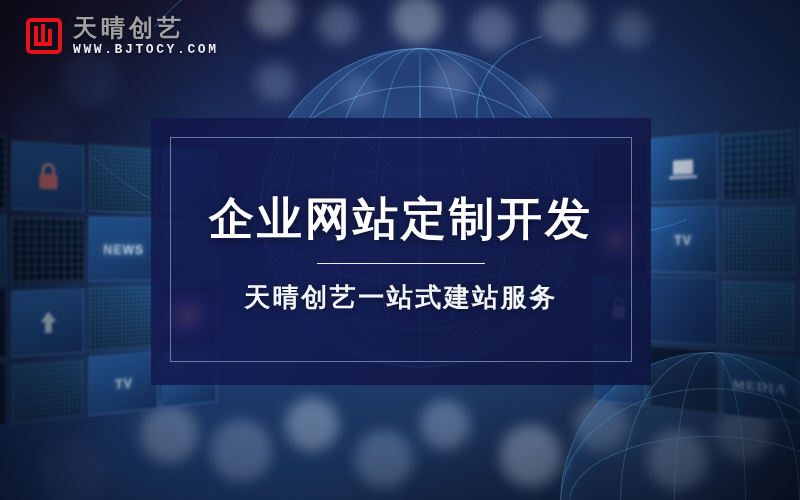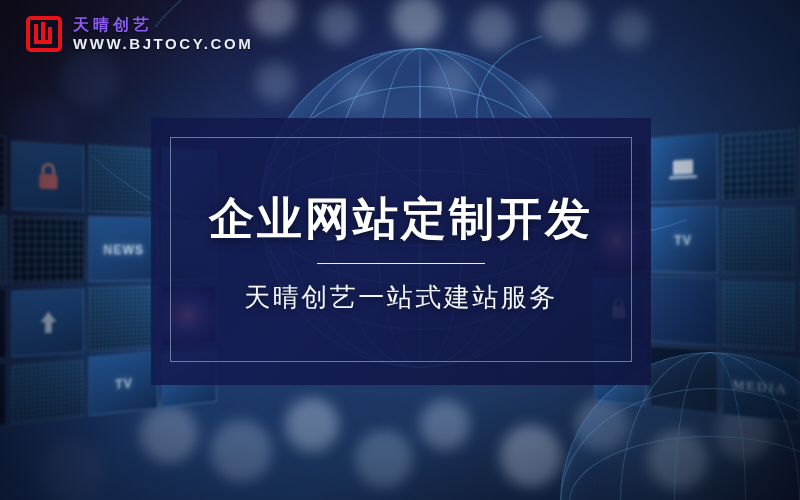--- a/index.html
+++ b/index.html
@@ -82,26 +82,27 @@
     border:4px solid #e8121a; border-radius:5px;
     background:rgba(10,12,32,0.25);
   }
   .logo-mark i { position:absolute; background:#e8121a; display:block; }
   .logo-mark .b1 { left:4px;  top:4px;  width:4px; height:20px; }
   .logo-mark .b2 { left:11px; top:2px;  width:4px; height:22px; }
   .logo-mark .b3 { left:18px; top:7px;  width:4px; height:17px; }
   .logo-mark .b4 { left:4px;  top:20px; width:18px; height:4px; }
   .logo-text { display:flex; flex-direction:column; gap:3px; }
   .logo-cn {
-    font-size:16px; font-weight:bold; color:#8b5cf6; letter-spacing:4px; line-height:1;
+    font-size:24px; font-weight:bold; color:#a3a3a3; letter-spacing:4px; line-height:1;
     text-shadow:0 1px 3px rgba(0,0,0,.6);
   }
   .logo-url {
-    font-size:15px; color:#e9eef6; letter-spacing:2.6px; line-height:1; font-weight:bold;
+    font-size:13px; color:#e9eef6; letter-spacing:2.6px; line-height:1; font-weight:bold;
     text-shadow:0 1px 2px rgba(0,0,0,.6);
+    font-family:Liberation Mono, monospace;
   }
 
   
   .panel {
     position:absolute; left:151px; top:118px; width:500px; height:267px;
     background:linear-gradient(135deg, rgba(17,23,74,0.86) 0%, rgba(20,26,80,0.88) 45%, rgba(14,20,62,0.90) 100%);
     z-index:20;
   }
   .panel-frame {
     position:absolute; left:19px; top:19px; right:19px; bottom:23px;
@@ -123,21 +124,21 @@
     font-size:19px; font-weight:bold; color:#f4f7fc;
     letter-spacing:1.2px; line-height:1;
     text-shadow:0 1px 5px rgba(0,0,0,.5);
   }
   .divider {
     margin-top:21px; width:168px; height:1.5px;
     background:rgba(255,255,255,0.92);
   }
   .tagline {
     margin-top:20px;
-    font-size:26px; font-weight:normal; color:#f2f6fb;
+    font-size:26px; font-weight:bold; color:#f2f6fb;
     letter-spacing:2.5px; line-height:1;
     text-shadow:0 1px 6px rgba(0,0,0,.5);
   }
 </style>
 </head>
 <body>
 
 <div class="stage">
 
   <div class="bg-base"></div>

